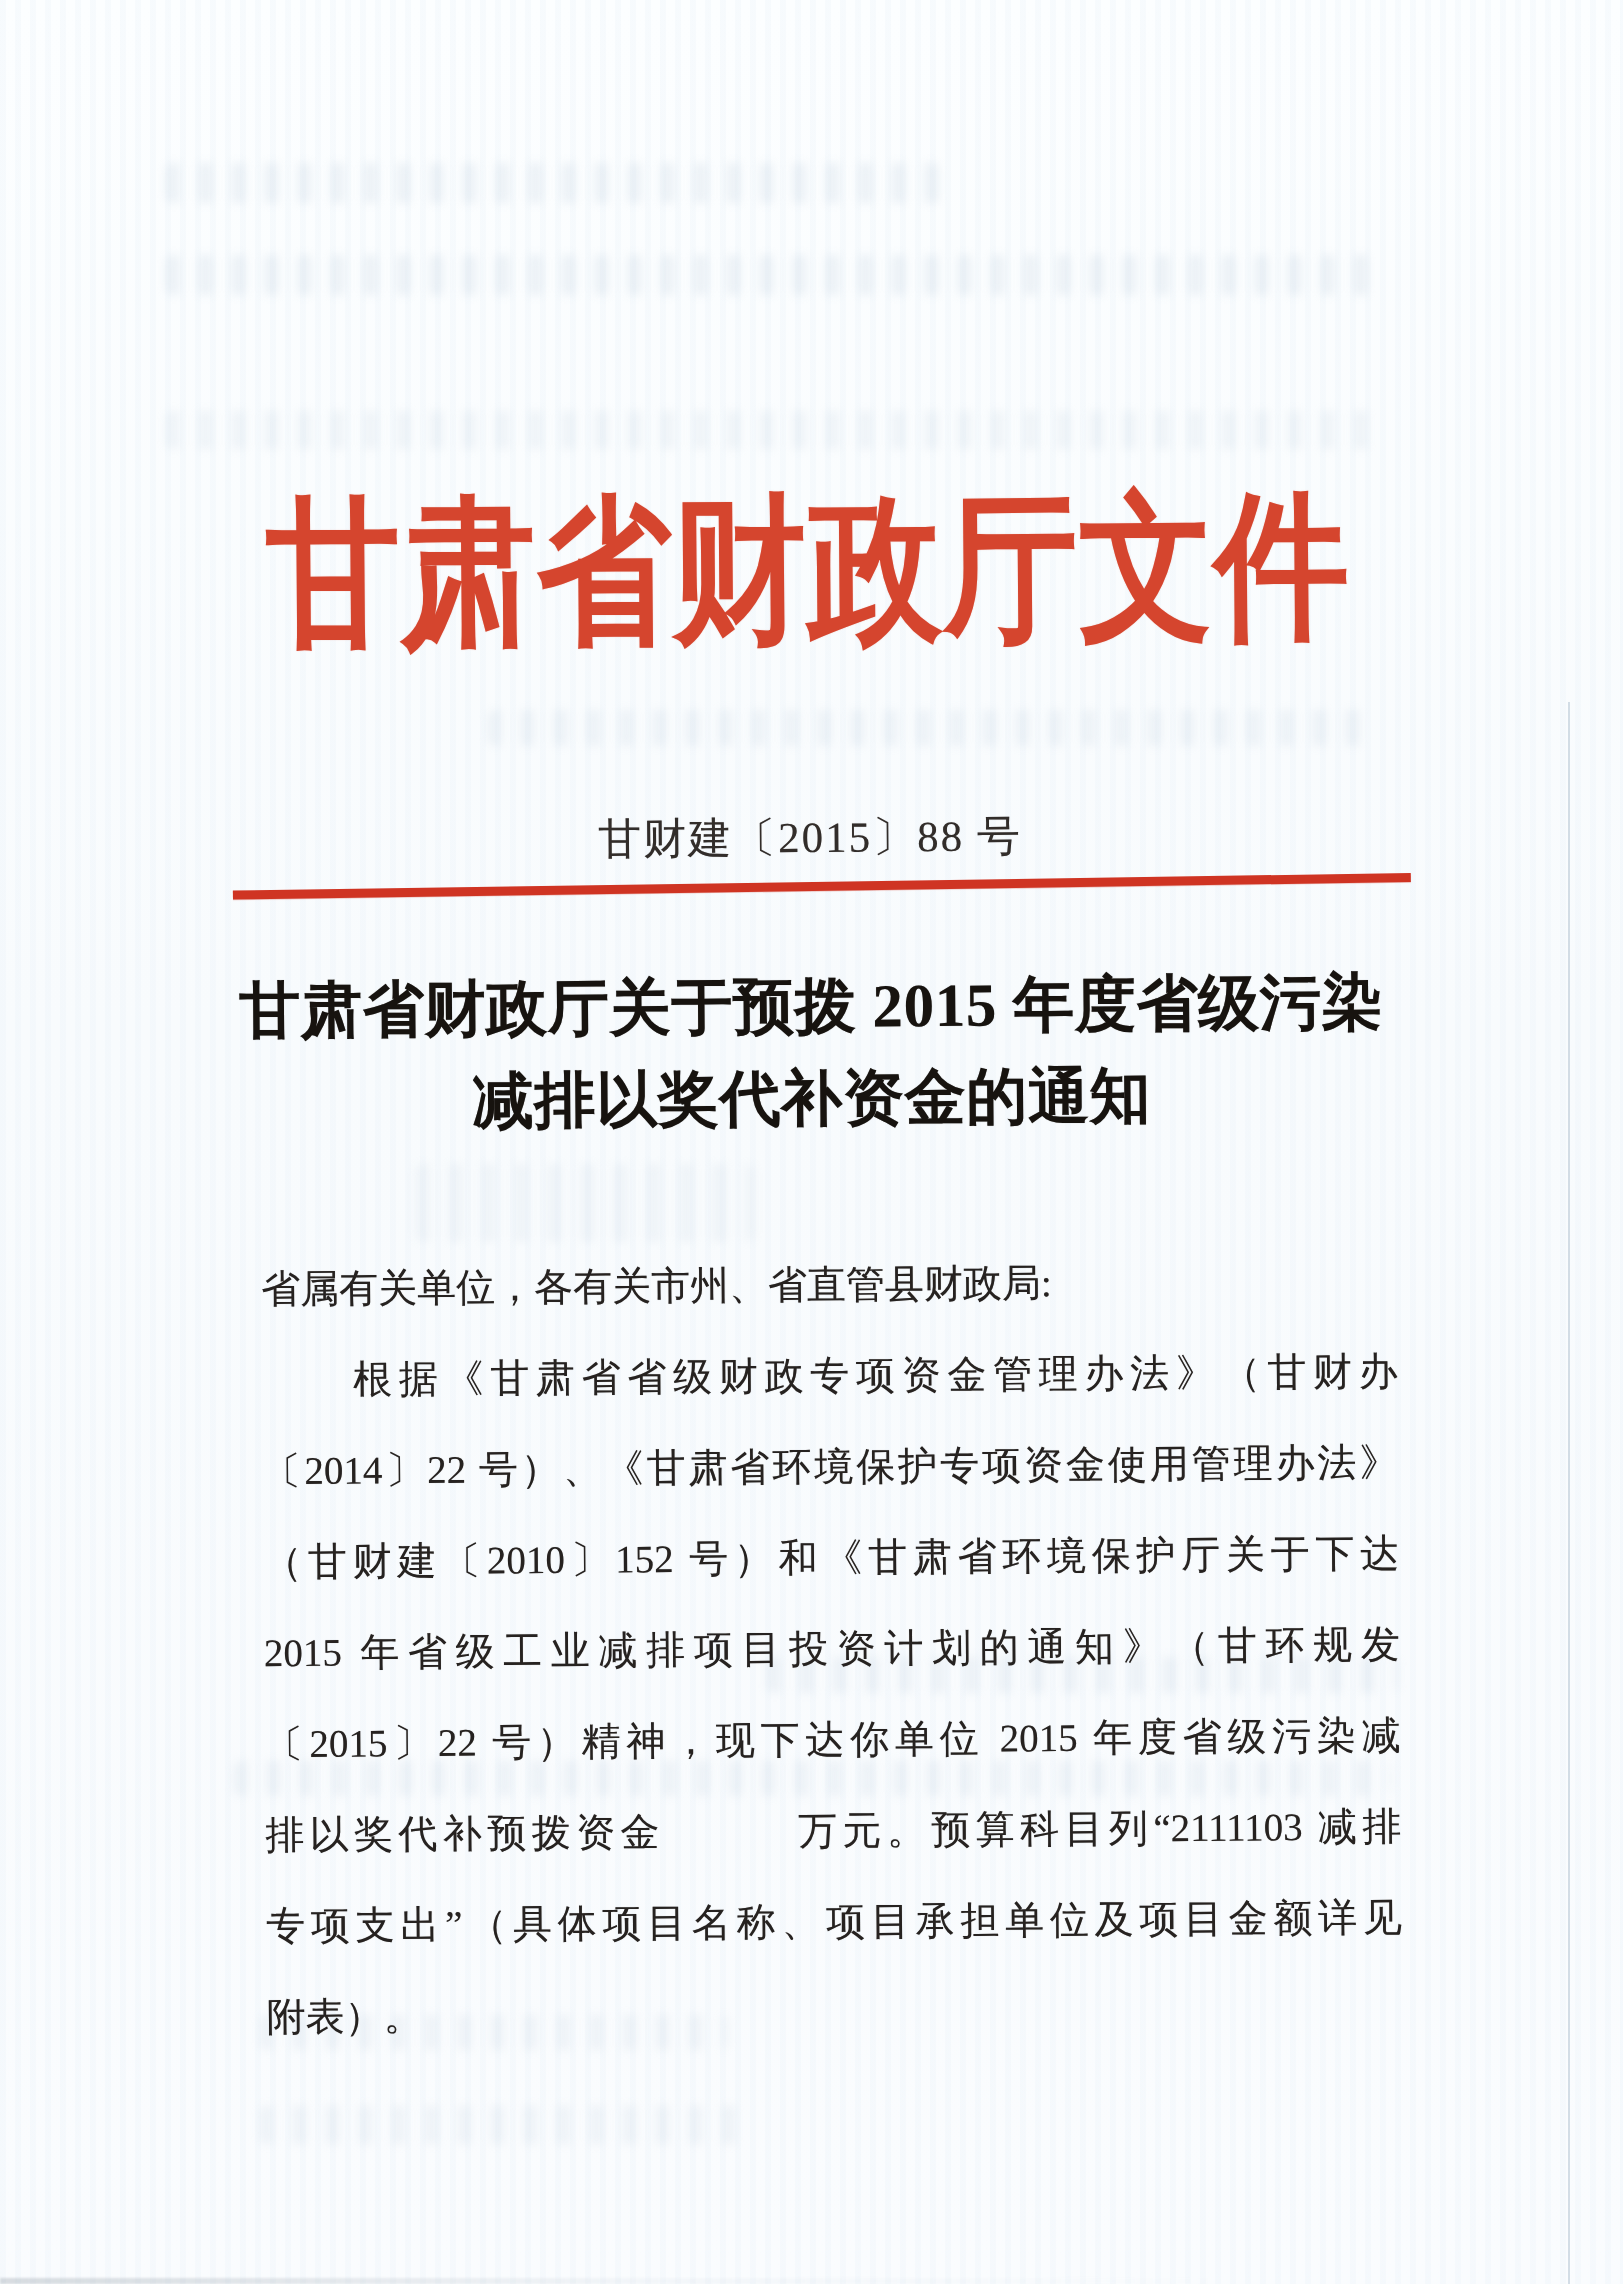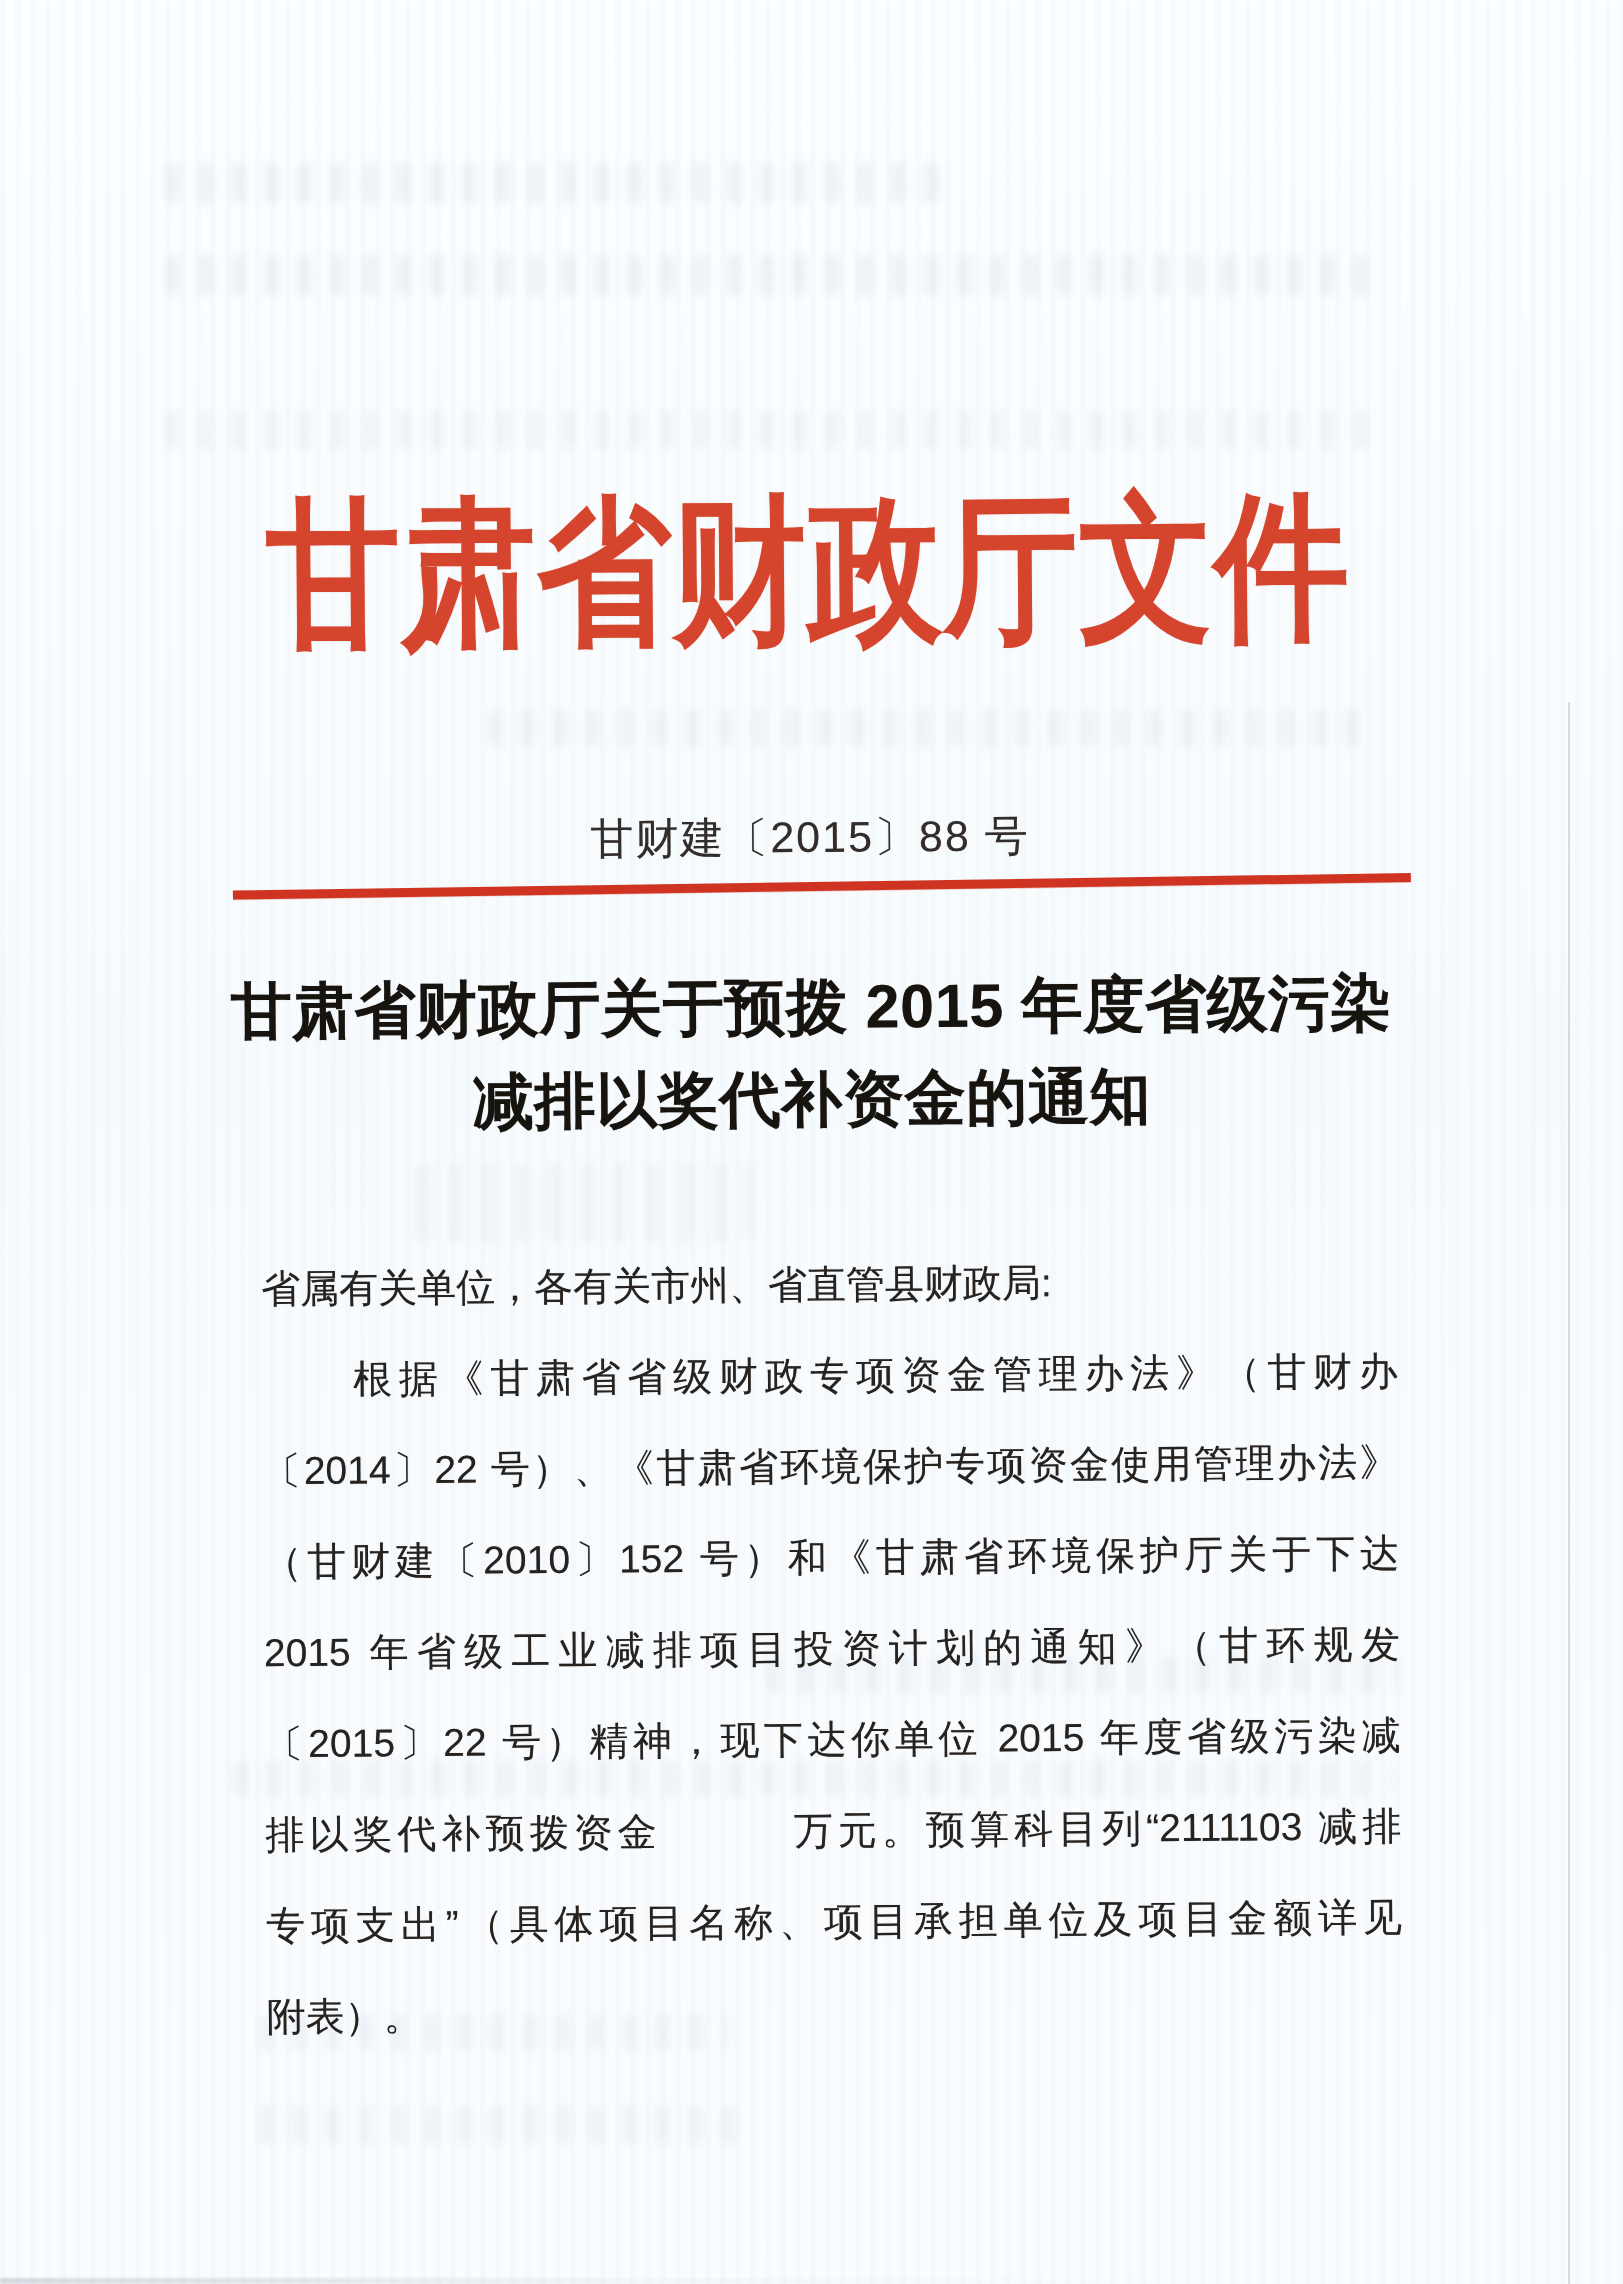--- a/index.html
+++ b/index.html
@@ -8,21 +8,21 @@
     background: #ffffff;
   }
   .page {
     position: relative;
     width: 1623px;
     height: 2284px;
     overflow: hidden;
     background:
       repeating-linear-gradient(90deg, rgba(228,238,247,0.22) 0px, rgba(228,238,247,0.22) 5.9px, rgba(255,255,255,0) 5.9px, rgba(255,255,255,0) 15px),
       linear-gradient(180deg, #fcfeff 0%, #f8fbfd 45%, #fafcfe 100%);
-    font-family: Liberation Sans, sans-serif;
+    font-family: Liberation Serif, serif;
   }
   
   .ghost {
     position: absolute;
     background: repeating-linear-gradient(90deg,
       rgba(186,203,219,0.55) 0px, rgba(186,203,219,0.55) 13px,
       rgba(186,203,219,0.0) 13px, rgba(186,203,219,0.0) 33px);
     filter: blur(4.6px);
     opacity: 0.45;
     border-radius: 6.5px;

